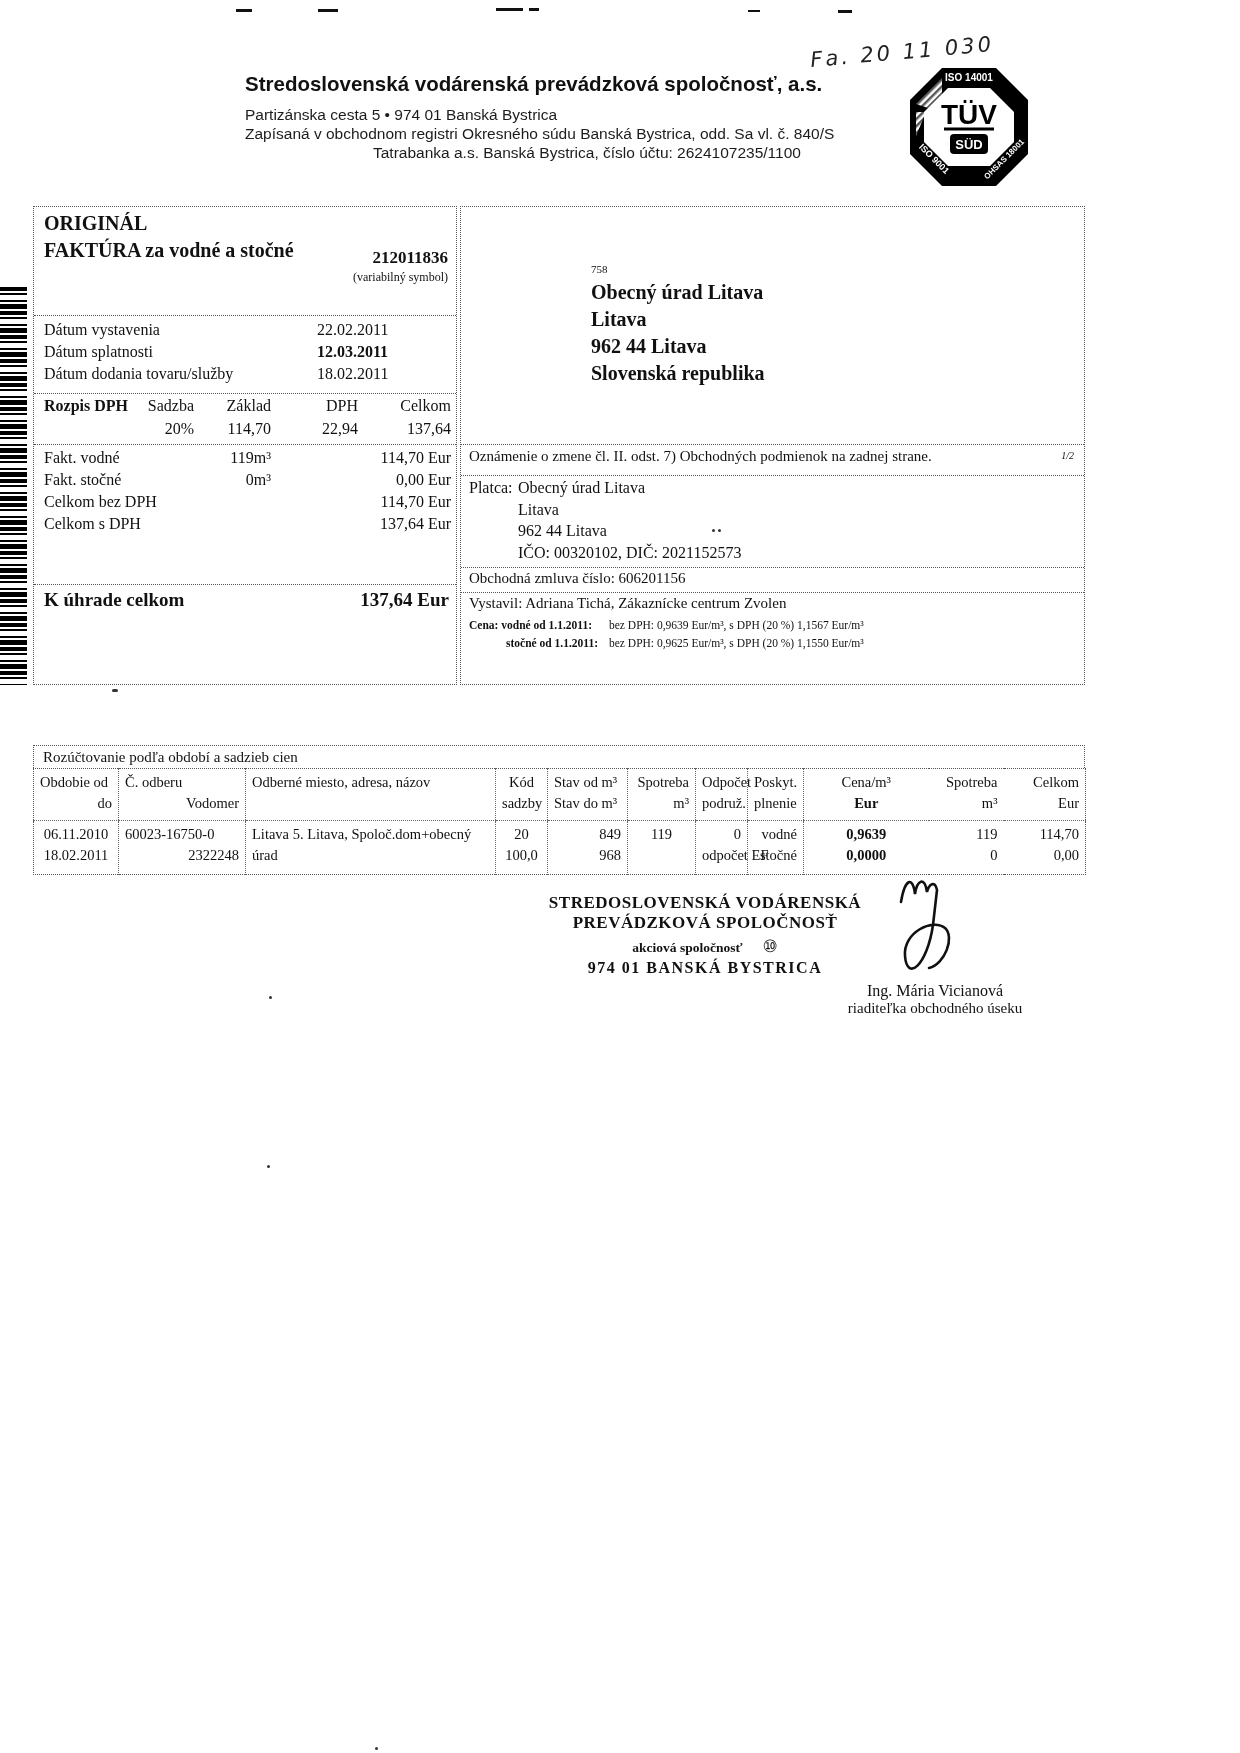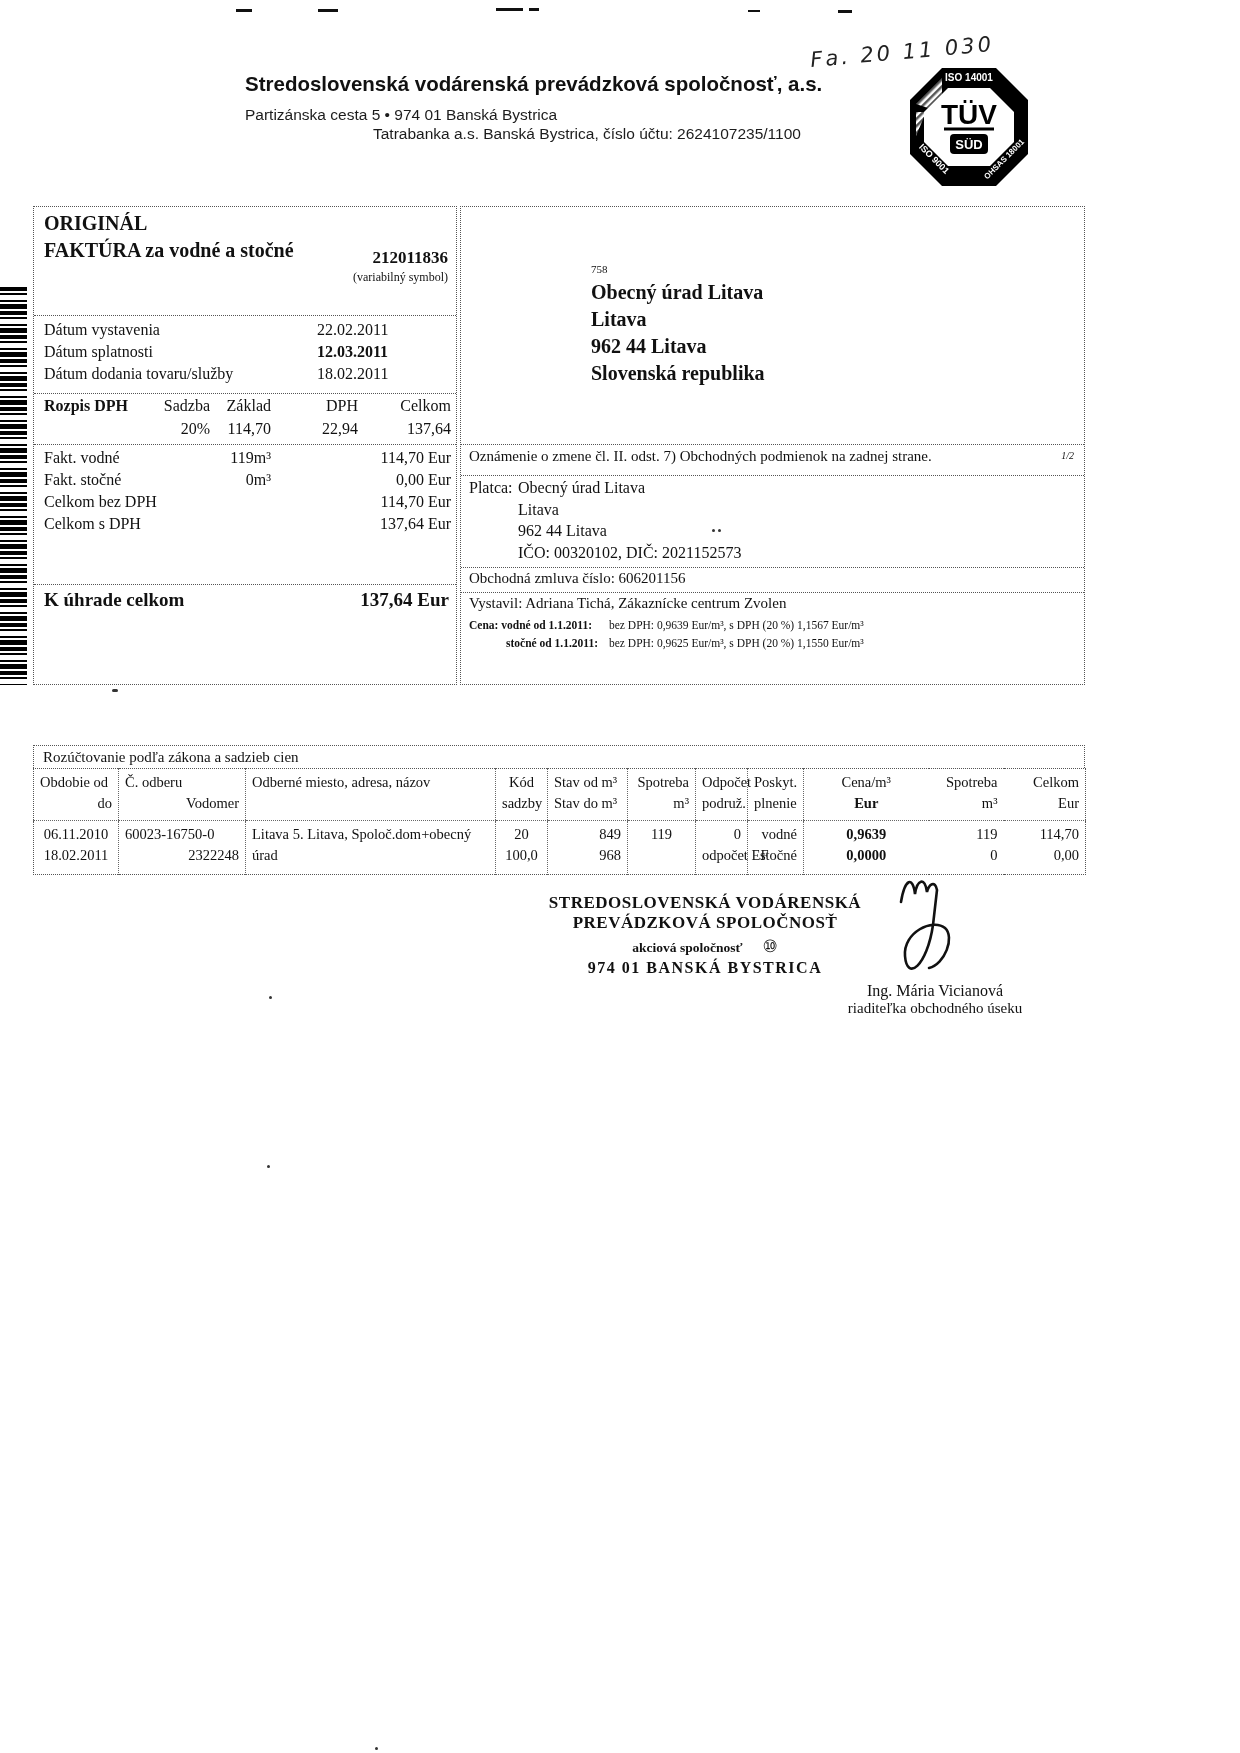--- a/index.html
+++ b/index.html
@@ -44,21 +44,21 @@
 
   .lbl-original { left:10px; top:5px;  font-size:20px; font-weight:bold; }
   .lbl-faktura  { left:10px; top:32px; font-size:20px; font-weight:bold; }
   .inv-number   { right:8px; top:41px; font-size:17px; font-weight:bold; }
   .inv-numcap   { right:8px; top:63px; font-size:12px; }
 
   .date-label { left:10px;  font-size:16px; }
   .date-value { left:283px; font-size:16px; }
 
   .dph-title { left:10px; font-size:16px; font-weight:bold; }
-  .dph-c1 { left:70px;  width:90px;  text-align:right; font-size:16px;margin-left:16px; }
+  .dph-c1 { left:70px;  width:90px;  text-align:right; font-size:16px; }
   .dph-c2 { left:150px; width:87px;  text-align:right; font-size:16px; }
   .dph-c3 { left:240px; width:84px;  text-align:right; font-size:16px; }
   .dph-c4 { left:317px; width:100px; text-align:right; font-size:16px; }
 
   .sum-label { left:10px;  font-size:16px; }
   .sum-qty   { left:110px; width:127px; text-align:right; font-size:16px; }
   .sum-val   { left:300px; width:117px; text-align:right; font-size:16px; }
 
   .total-label { left:10px; top:382px; font-size:19px; font-weight:bold; }
   .total-value { right:7px; top:382px; font-size:19px; font-weight:bold; }
@@ -117,20 +117,21 @@
   <div class="artifact" style="left:318px;top:9px;width:20px;height:3px;"></div>
   <div class="artifact" style="left:496px;top:8px;width:27px;height:3px;"></div>
   <div class="artifact" style="left:529px;top:8px;width:10px;height:3px;"></div>
   <div class="artifact" style="left:748px;top:10px;width:12px;height:2px;"></div>
   <div class="artifact" style="left:838px;top:10px;width:14px;height:3px;"></div>
 
 
   <div class="co-header">
     <div class="co-name">Stredoslovenská vodárenská prevádzková spoločnosť, a.s.</div>
     <div class="co-line">Partizánska cesta 5 • 974 01 Banská Bystrica</div>
+    <div class="co-line">Zapísaná v obchodnom registri Okresného súdu Banská Bystrica, odd. Sa vl. č. 840/S</div>
     <div class="co-line indent">Tatrabanka a.s. Banská Bystrica, číslo účtu: 2624107235/1100</div>
   </div>
 
   <div class="handnote">Fa. 20 11 030</div>
 
   <svg class="tuv" width="126" height="126" viewBox="0 0 126 126">
     <defs>
       <pattern id="hatch" width="5" height="5" patternUnits="userSpaceOnUse" patternTransform="rotate(45)">
         <rect width="5" height="5" fill="#fff"></rect>
           <rect width="2.5" height="5" fill="#555"></rect>
@@ -221,21 +222,21 @@
     <div class="abs issued">Vystavil: Adriana Tichá, Zákaznícke centrum Zvolen</div>
 
     <div class="abs price-lbl" style="left:8px;  top:412px;">Cena: vodné od 1.1.2011:</div>
     <div class="abs price-val" style="top:412px;">bez DPH: 0,9639 Eur/m³, s DPH (20 %) 1,1567 Eur/m³</div>
     <div class="abs price-lbl" style="left:45px; top:430px;">stočné od 1.1.2011:</div>
     <div class="abs price-val" style="top:430px;">bez DPH: 0,9625 Eur/m³, s DPH (20 %) 1,1550 Eur/m³</div>
 
   </div>
 
   <div class="rtable">
-    <div class="t-title">Rozúčtovanie podľa zákona a sadzieb cien</div>
+    <div class="t-title">Rozúčtovanie podľa období a sadzieb cien</div>
     <table class="bt">
       <colgroup>
         <col style="width:85px;">
           <col style="width:127px;">
           <col style="width:250px;">
         <col style="width:52px;">
           <col style="width:80px;">
           <col style="width:68px;">
         <col style="width:52px;">
           <col style="width:56px;">

